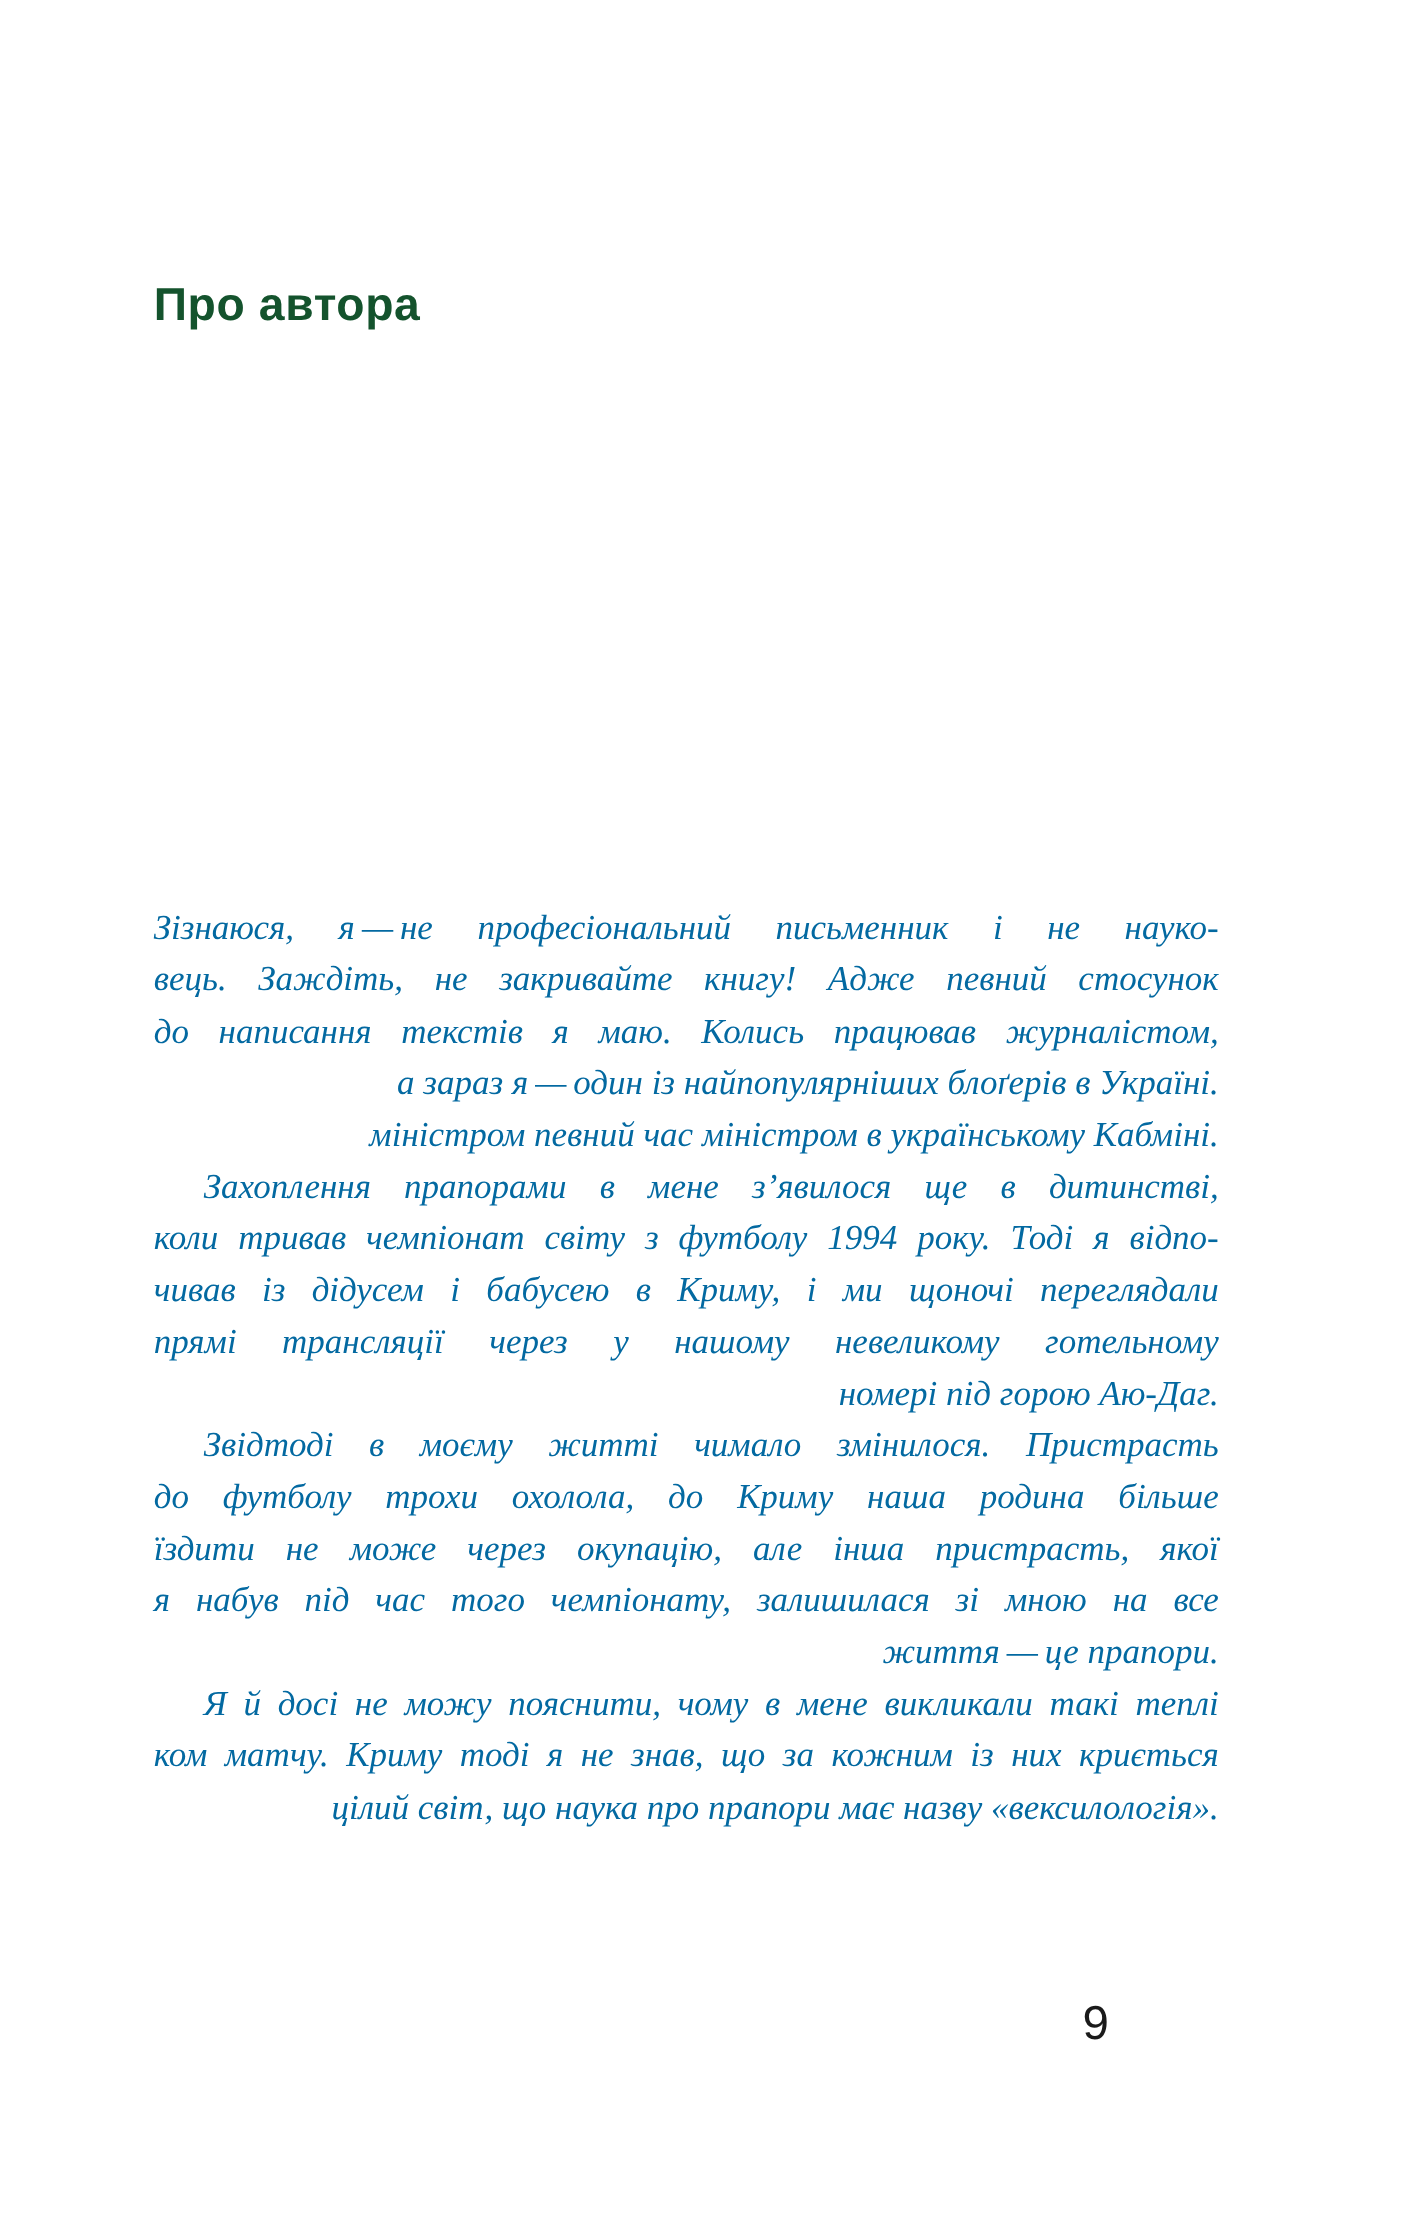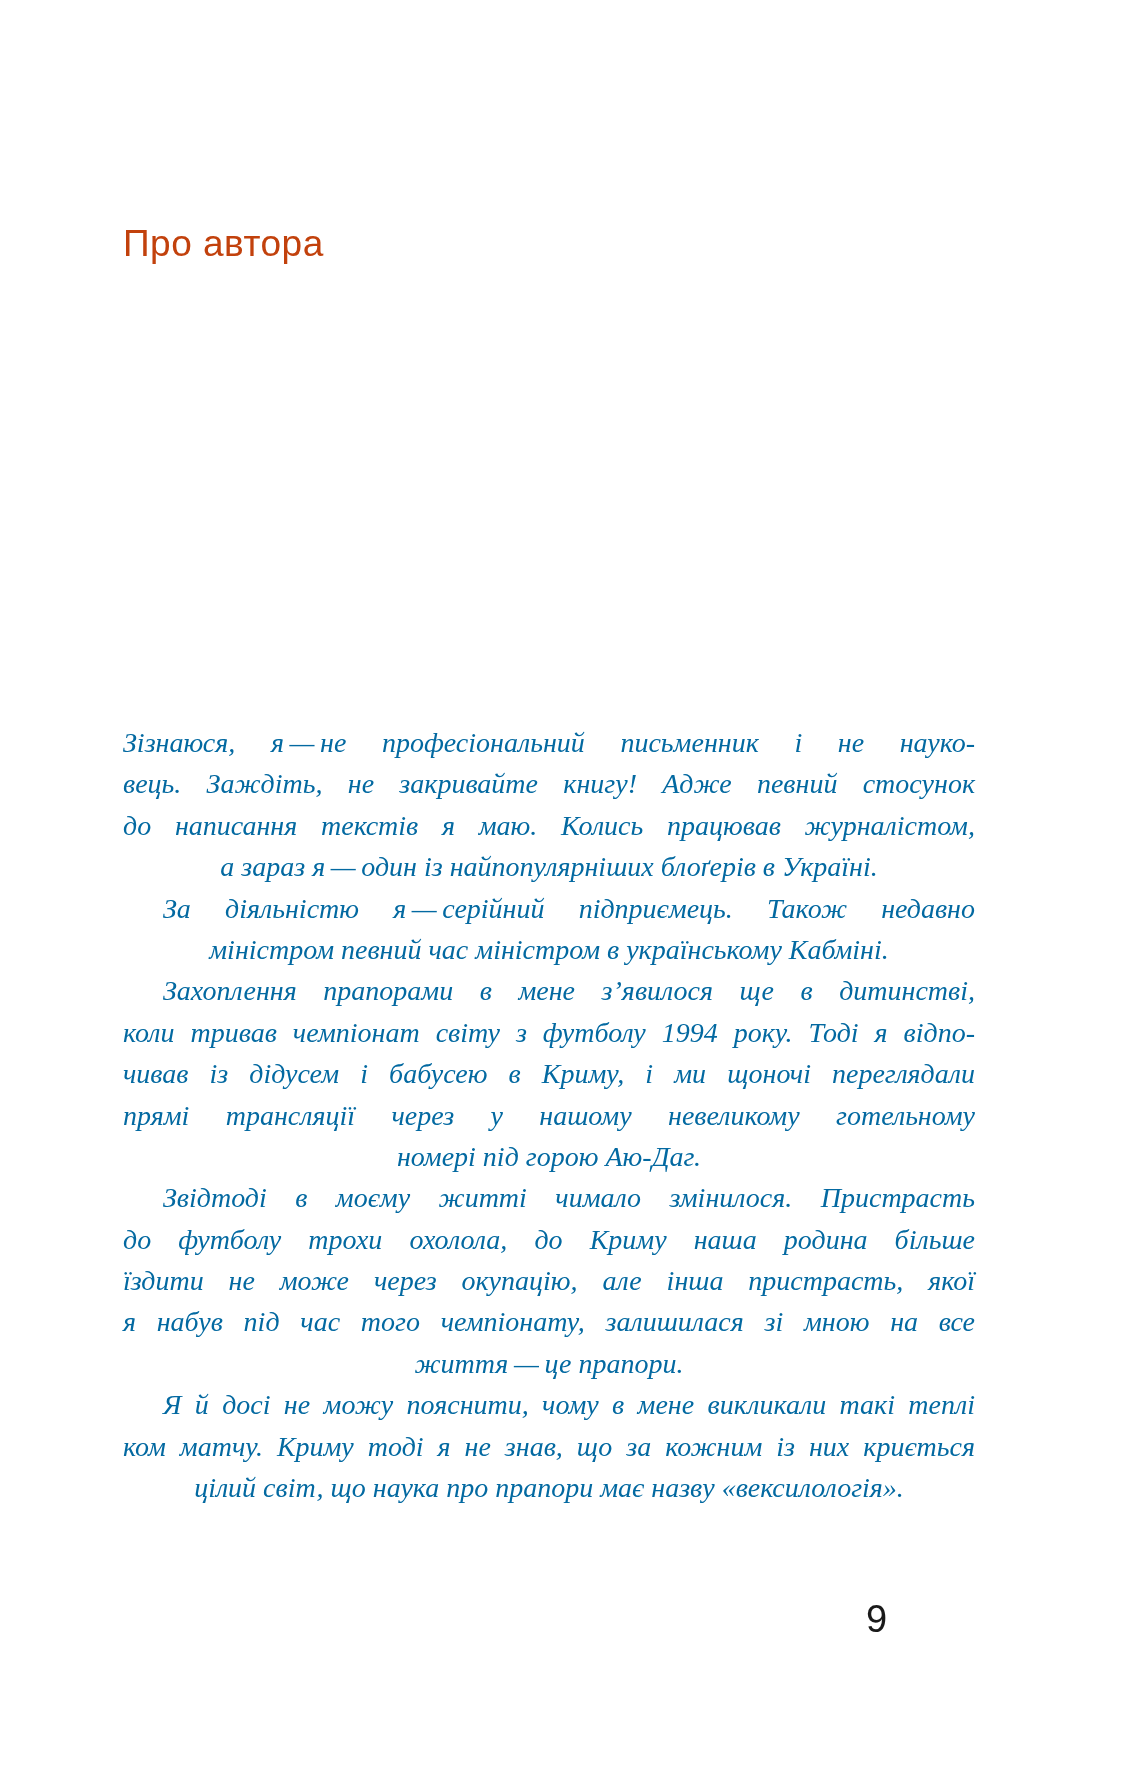--- a/index.html
+++ b/index.html
@@ -10,40 +10,40 @@
     background: #ffffff;
     overflow: hidden;
     font-family: "Liberation Serif", serif;
   }
   .chapter-title {
     position: absolute;
     left: 123px;
     top: 222px;
     margin: 0;
     font-family: "Liberation Sans", sans-serif;
-    font-weight: 400;
+    font-weight: 700;
     font-size: 37px;
     line-height: 44px;
-    color: #c2410c;
+    color: #14532d;
     letter-spacing: 0.5px;
   }
   .body-text {
     position: absolute;
     left: 123px;
     top: 722px;
     width: 852px;
     color: #0369a1;
     font-size: 28px;
     line-height: 41.4px;
     font-style: italic;
   }
   .line {
     height: 41.4px;
     line-height: 41.4px;
-    text-align: center;
+    text-align: right;
   }
   
   .line.j {
     text-align: justify;
     text-align-last: justify;
   }
   .line.indent {
     padding-left: 40px;
   }
   .line.indent.j { 
@@ -64,21 +64,20 @@
 <body>
 
 <div class="page">
   <h1 class="chapter-title">Про автора</h1>
 
   <div class="body-text">
       <div class="line j">Зізнаюся, я — не професіональний письменник і не науко-</div>
       <div class="line j">вець. Заждіть, не закривайте книгу! Адже певний стосунок</div>
       <div class="line j">до написання текстів я маю. Колись працював журналістом,</div>
       <div class="line">а зараз я — один із найпопулярніших блоґерів в Україні.</div>
-      <div class="line j indent">За діяльністю я — серійний підприємець. Також недавно</div>
       <div class="line">міністром певний час міністром в українському Кабміні.</div>
       <div class="line j indent">Захоплення прапорами в мене з’явилося ще в дитинстві,</div>
       <div class="line j">коли тривав чемпіонат світу з футболу 1994 року. Тоді я відпо-</div>
       <div class="line j">чивав із дідусем і бабусею в Криму, і ми щоночі переглядали</div>
       <div class="line j">прямі трансляції через у нашому невеликому готельному</div>
       <div class="line">номері під горою Аю-Даг.</div>
       <div class="line j indent">Звідтоді в моєму житті чимало змінилося. Пристрасть</div>
       <div class="line j">до футболу трохи охолола, до Криму наша родина більше</div>
       <div class="line j">їздити не може через окупацію, але інша пристрасть, якої</div>
       <div class="line j">я набув під час того чемпіонату, залишилася зі мною на все</div>

